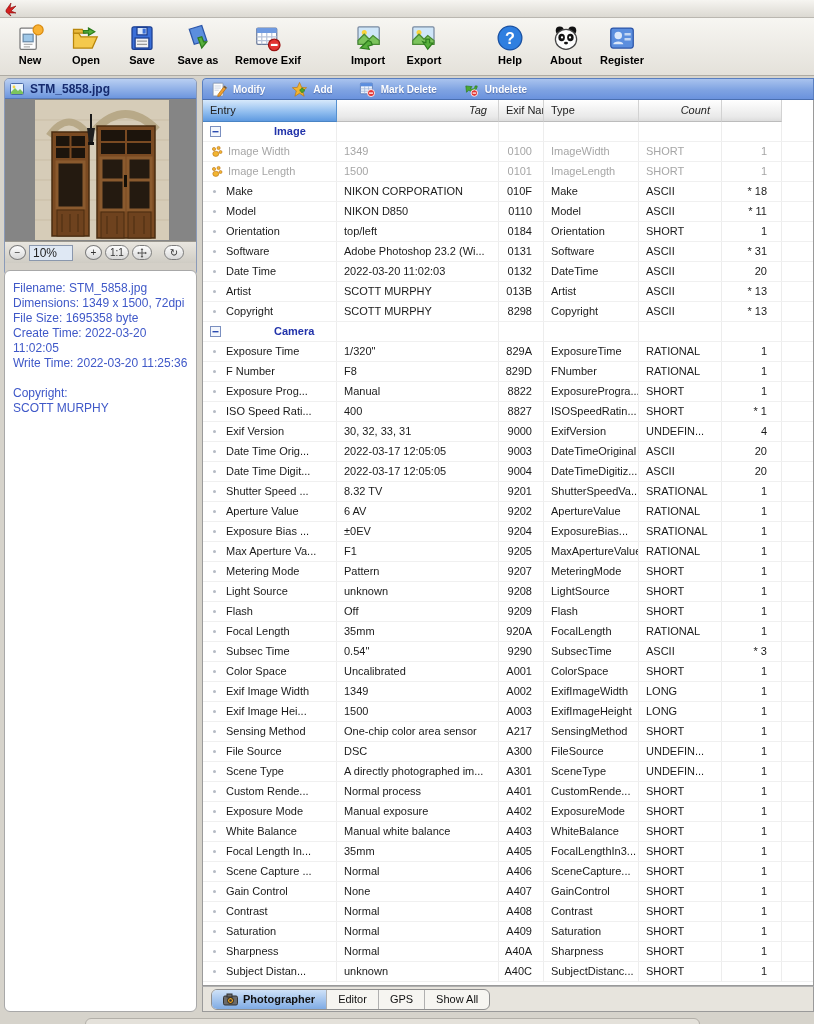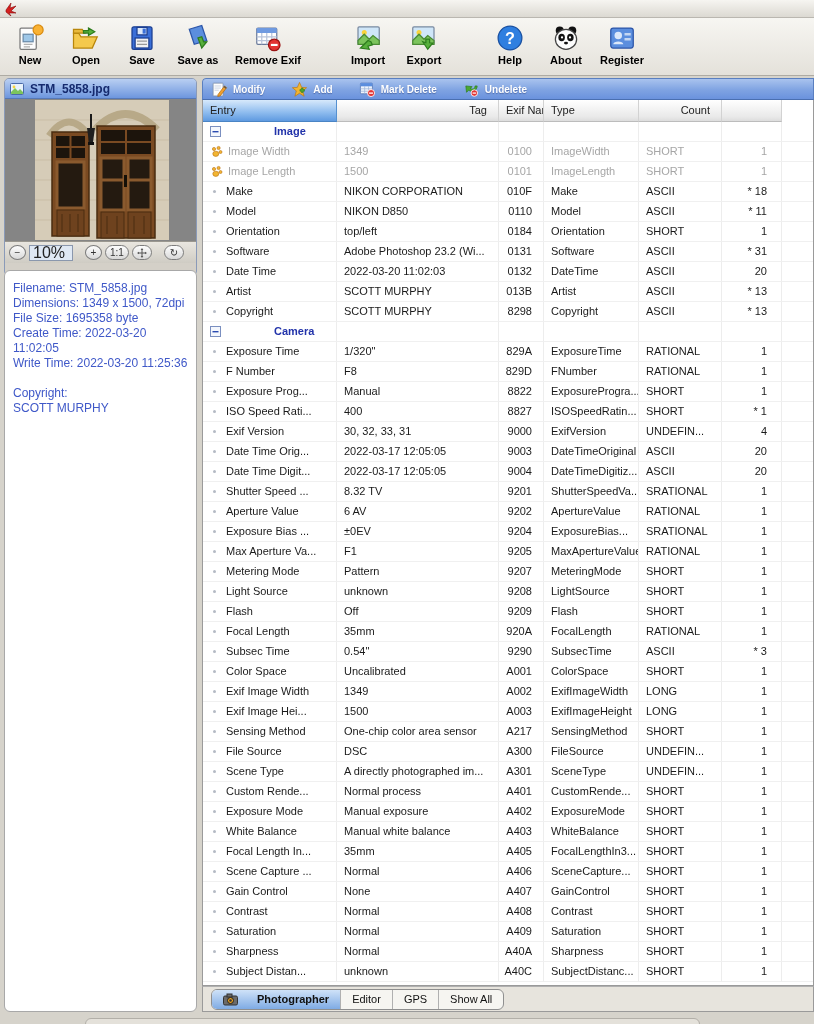--- a/index.html
+++ b/index.html
@@ -60,21 +60,21 @@
   .zbtn {
     height: 15px; min-width: 20px; border: 1px solid #7d7d7d; border-radius: 8px;
     background: linear-gradient(#fdfdfd, #d9d9d9);
     font-size: 10px; line-height: 13px; text-align: center; color: #333;
     padding: 0 4px; cursor: default;
   }
   .zbtn.round { min-width: 17px; width: 17px; padding: 0; border-radius: 50%; }
   .zoom-input {
     width: 44px; height: 16px; border: 1px solid #8a97ad;
     background: #dfe8f4; font-family: "Liberation Sans", sans-serif;
-    font-size: 16px; padding: 0 3px; color: #222;
+    font-size: 12px; padding: 0 3px; color: #222;
   }
   .zbtn svg { width: 10px; height: 10px; vertical-align: middle; }
   .spacer1 { width: 6px; }
   .info-box {
     position: absolute; left: 4px; top: 270px; width: 193px; height: 742px;
     background: #ffffff; border: 1px solid #a8a8a8; border-radius: 6px;
     padding: 10px 8px; color: #3f58c8; font-size: 12px; line-height: 15px;
   }
   .info-line { min-height: 15px; white-space: nowrap; overflow: hidden; }
   
@@ -100,21 +100,21 @@
   .thead { display: grid; grid-template-columns: 134px 162px 45px 95px 83px 60px 1fr; height: 22px; flex: 0 0 22px; }
   .th {
     background: linear-gradient(#ffffff, #e9e9e9 80%, #dddddd);
     border-right: 1px solid #d2d2d2; border-bottom: 1px solid #bcbcbc;
     line-height: 21px; padding-left: 7px; color: #222; white-space: nowrap; overflow: hidden;
   }
   .th.sel {
     background: linear-gradient(#d7e9fb, #8dbbee 60%, #5f9ae0);
     border-right: 1px solid #5590d0; border-bottom: 1px solid #4a84c4;
   }
-  .th.r { text-align: right; padding-right: 11px; padding-left: 0; }
+  .th.r { text-align: right; padding-right: 11px; padding-left: 0; font-style: italic; }
   .tbody { flex: 1 1 auto; overflow: hidden; }
   .trow { display: grid; grid-template-columns: 134px 162px 45px 95px 83px 60px 1fr; height: 20px; }
   .c {
     border-right: 1px solid #ededed; border-bottom: 1px solid #f0f0f0;
     line-height: 19px; padding-left: 7px; white-space: nowrap; overflow: hidden; color: #1a1a1a;
   }
   .c.filler { border-right: none; }
   .c.r { text-align: right; padding-right: 11px; padding-left: 0; }
   .c.count { padding-right: 14px; }
   .entry { display: flex; align-items: center; gap: 5px; }
@@ -131,21 +131,21 @@
   .tab-strip {
     flex: 0 0 26px; background: #e7e4dd; border: 1px solid #9a9a9a; border-top: 1px solid #b0b0b0;
     display: flex; align-items: center; padding-left: 8px;
   }
   .tab-group {
     display: flex; border: 1px solid #8f8f8f; border-radius: 6px; overflow: hidden;
     background: #f6f5f1; height: 21px;
   }
   .tab {
     display: flex; align-items: center; padding: 7px 11px; border-right: 1px solid #b0b0b0;
-    font-size: 11px; color: #111; cursor: default; gap: 19px;
+    font-size: 11px; color: #111; cursor: default; gap: 5px;
   }
   .tab:last-child { border-right: none; }
   .tab.active { background: linear-gradient(#cfe2f8, #7fabe4); font-weight: bold; }
   .tab.active svg { width: 15px; height: 13px; }
   .tab svg { display: none; }
   .tab.active svg { display: block; }
   
   .bottom-strip {
     position: absolute; left: 85px; top: 1018px; width: 615px; height: 10px;
     background: #e4e1da; border: 1px solid #b2afa8; border-radius: 6px 6px 0 0;

